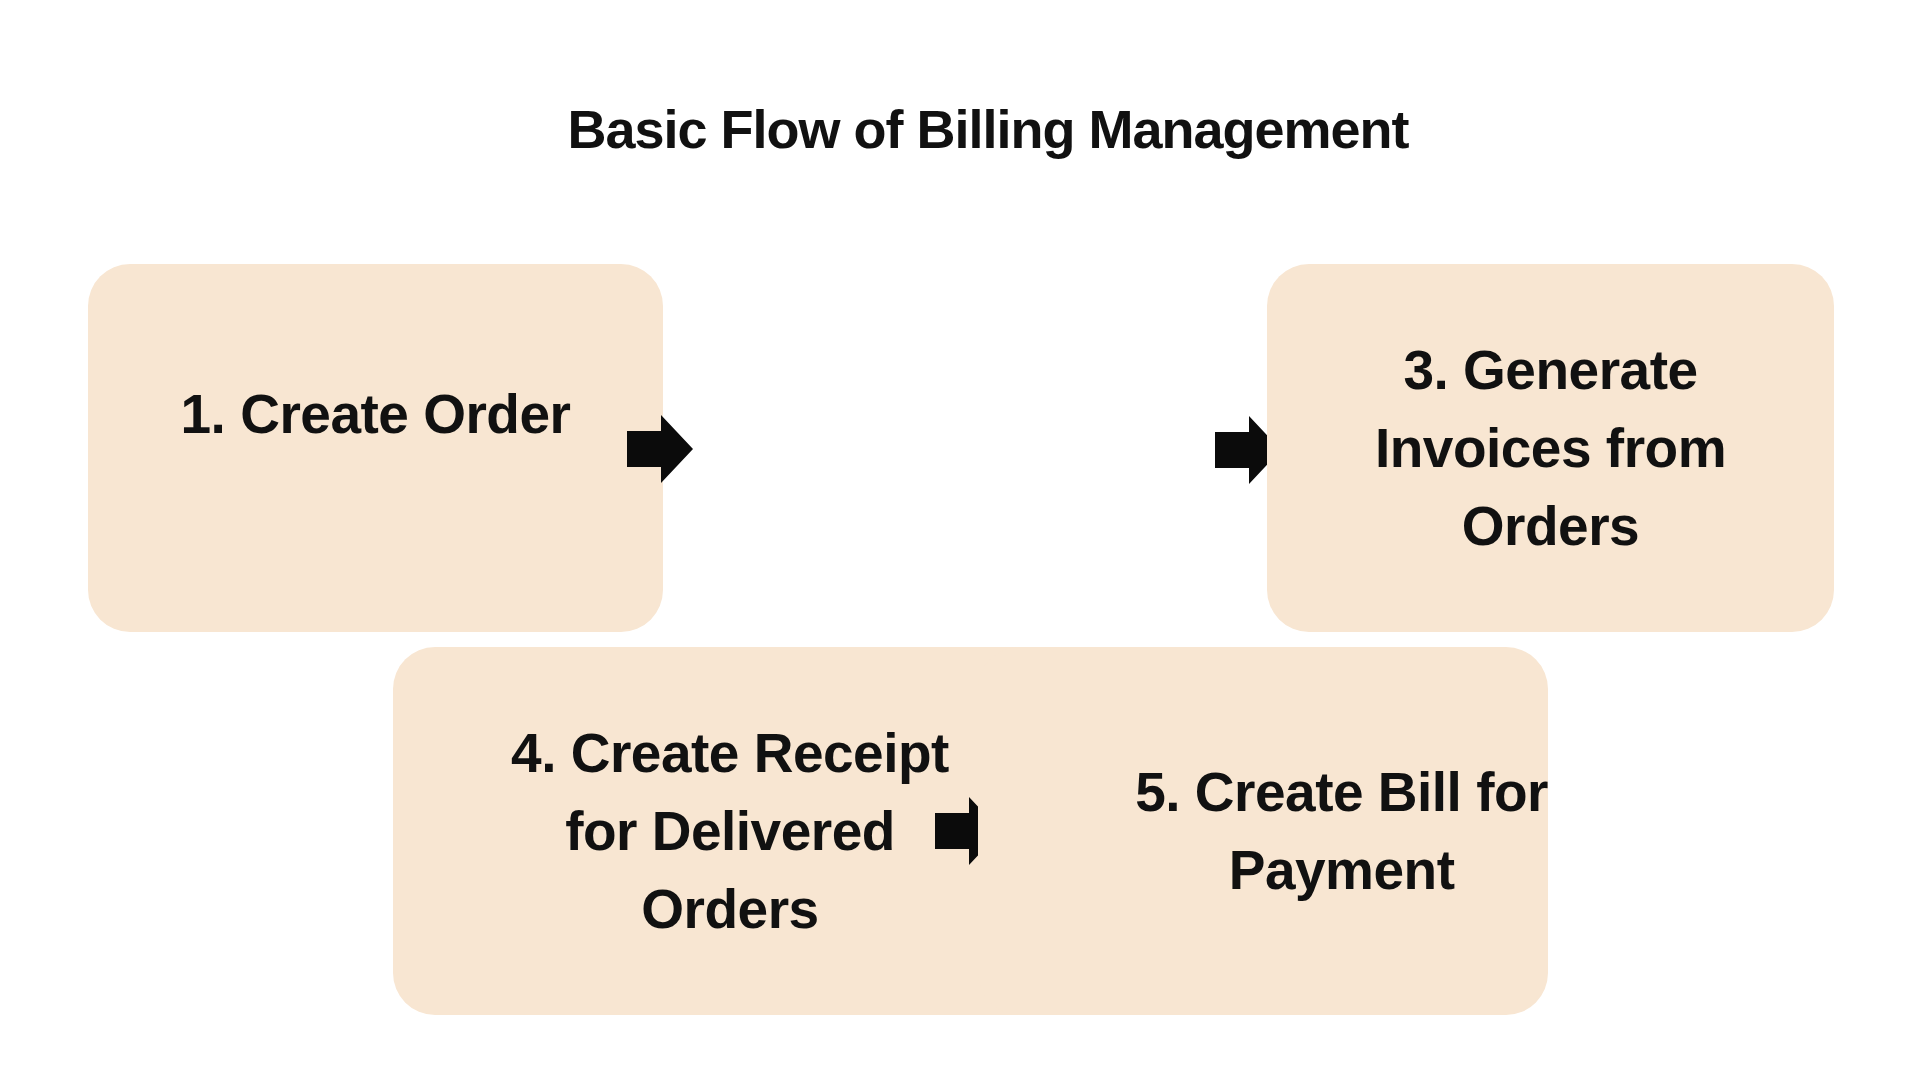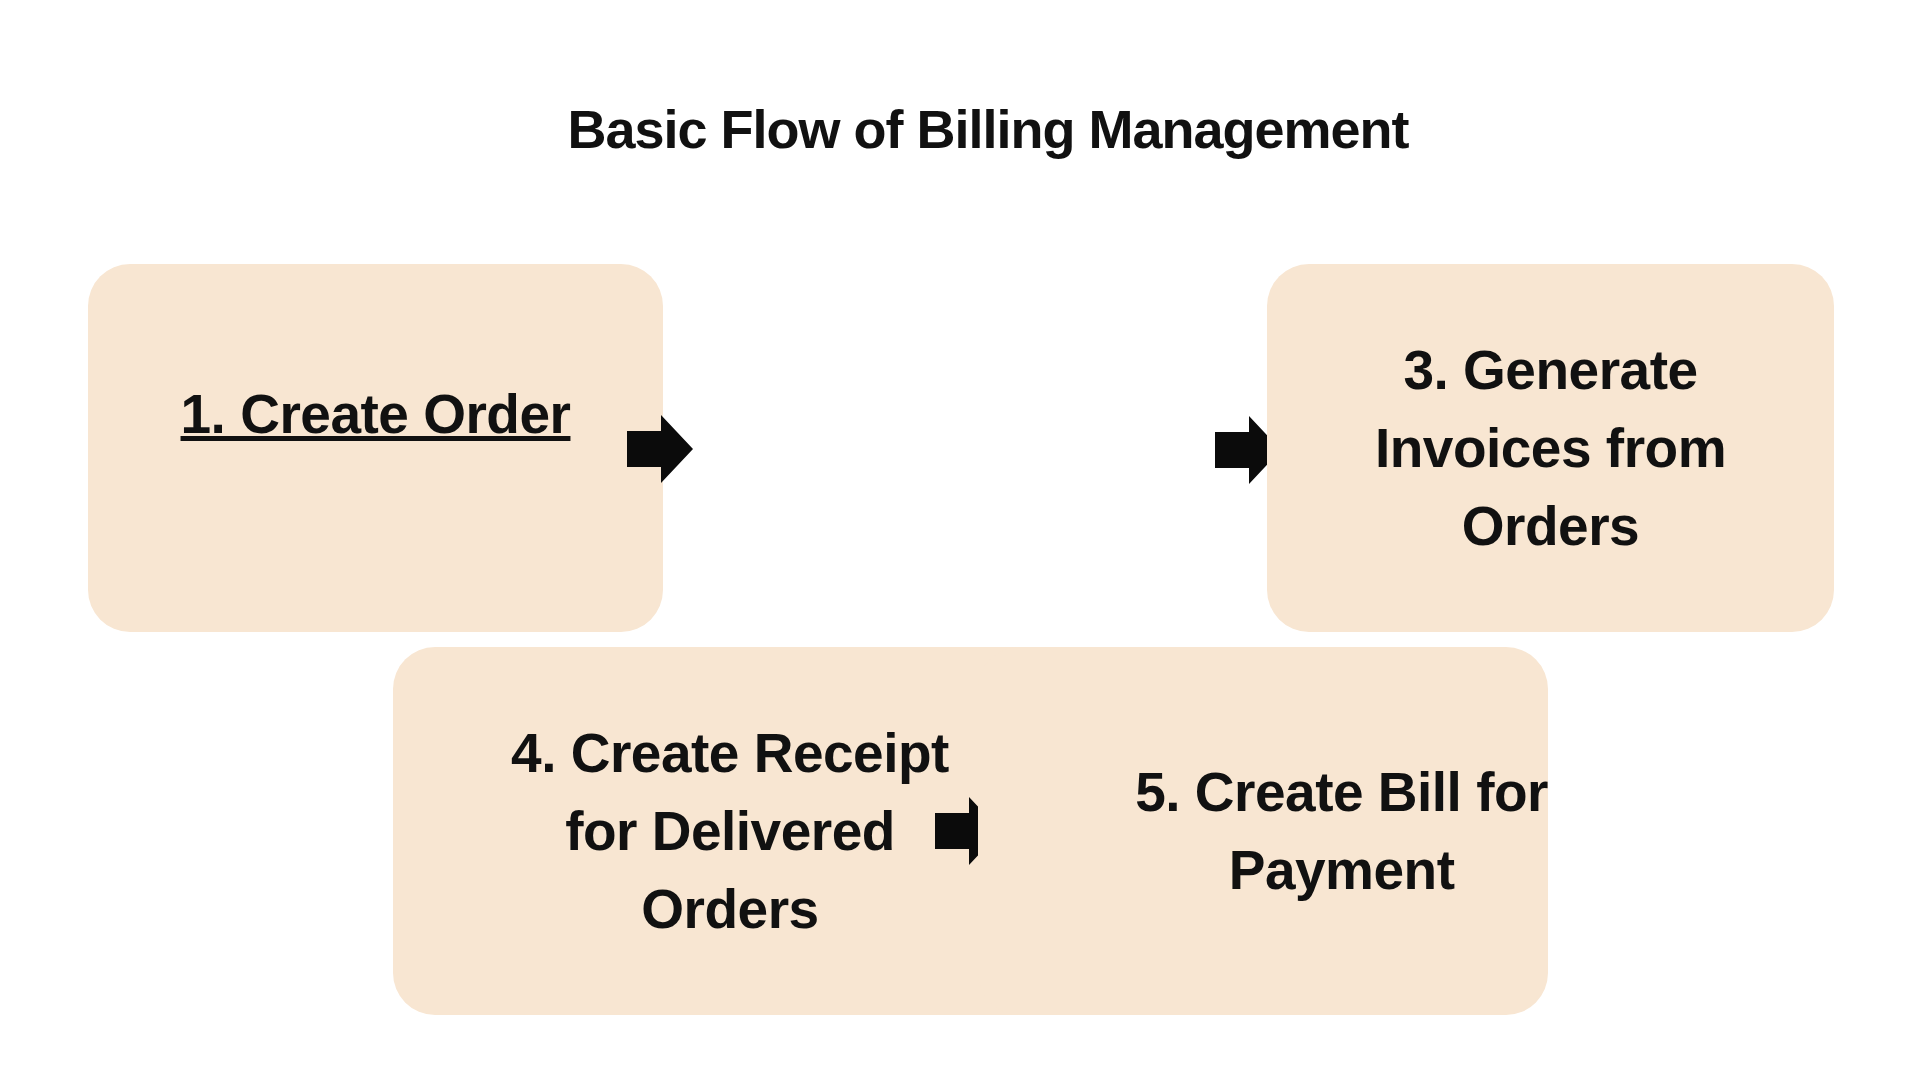--- a/index.html
+++ b/index.html
@@ -42,21 +42,21 @@
     text-align: center;
     color: var(--text, #111111);
   }
   .step .label {
     font-size: 55px;
     line-height: 1.42;
     font-weight: 700;
     white-space: nowrap;
     letter-spacing: -0.5px;
   }
-  .s1 { left: 88px;   top: 264px; width: 575px; text-decoration: underline; }
+  .s1 { left: 88px;   top: 264px; width: 575px; }
   .s2 { left: 675px;  top: 264px; width: 570px; }
   .s3 { left: 1260px; top: 264px; width: 567px; margin-left: 7px; }
   .s4 { left: 393px;  top: 647px; width: 674px; }
   .s5 { left: 978px;  top: 647px; width: 570px; justify-content: flex-end; }
   .s1 .label { transform: translateY(-34px); }
   .arrow {
     position: absolute;
     width: 66px;
     height: 68px;
   }

